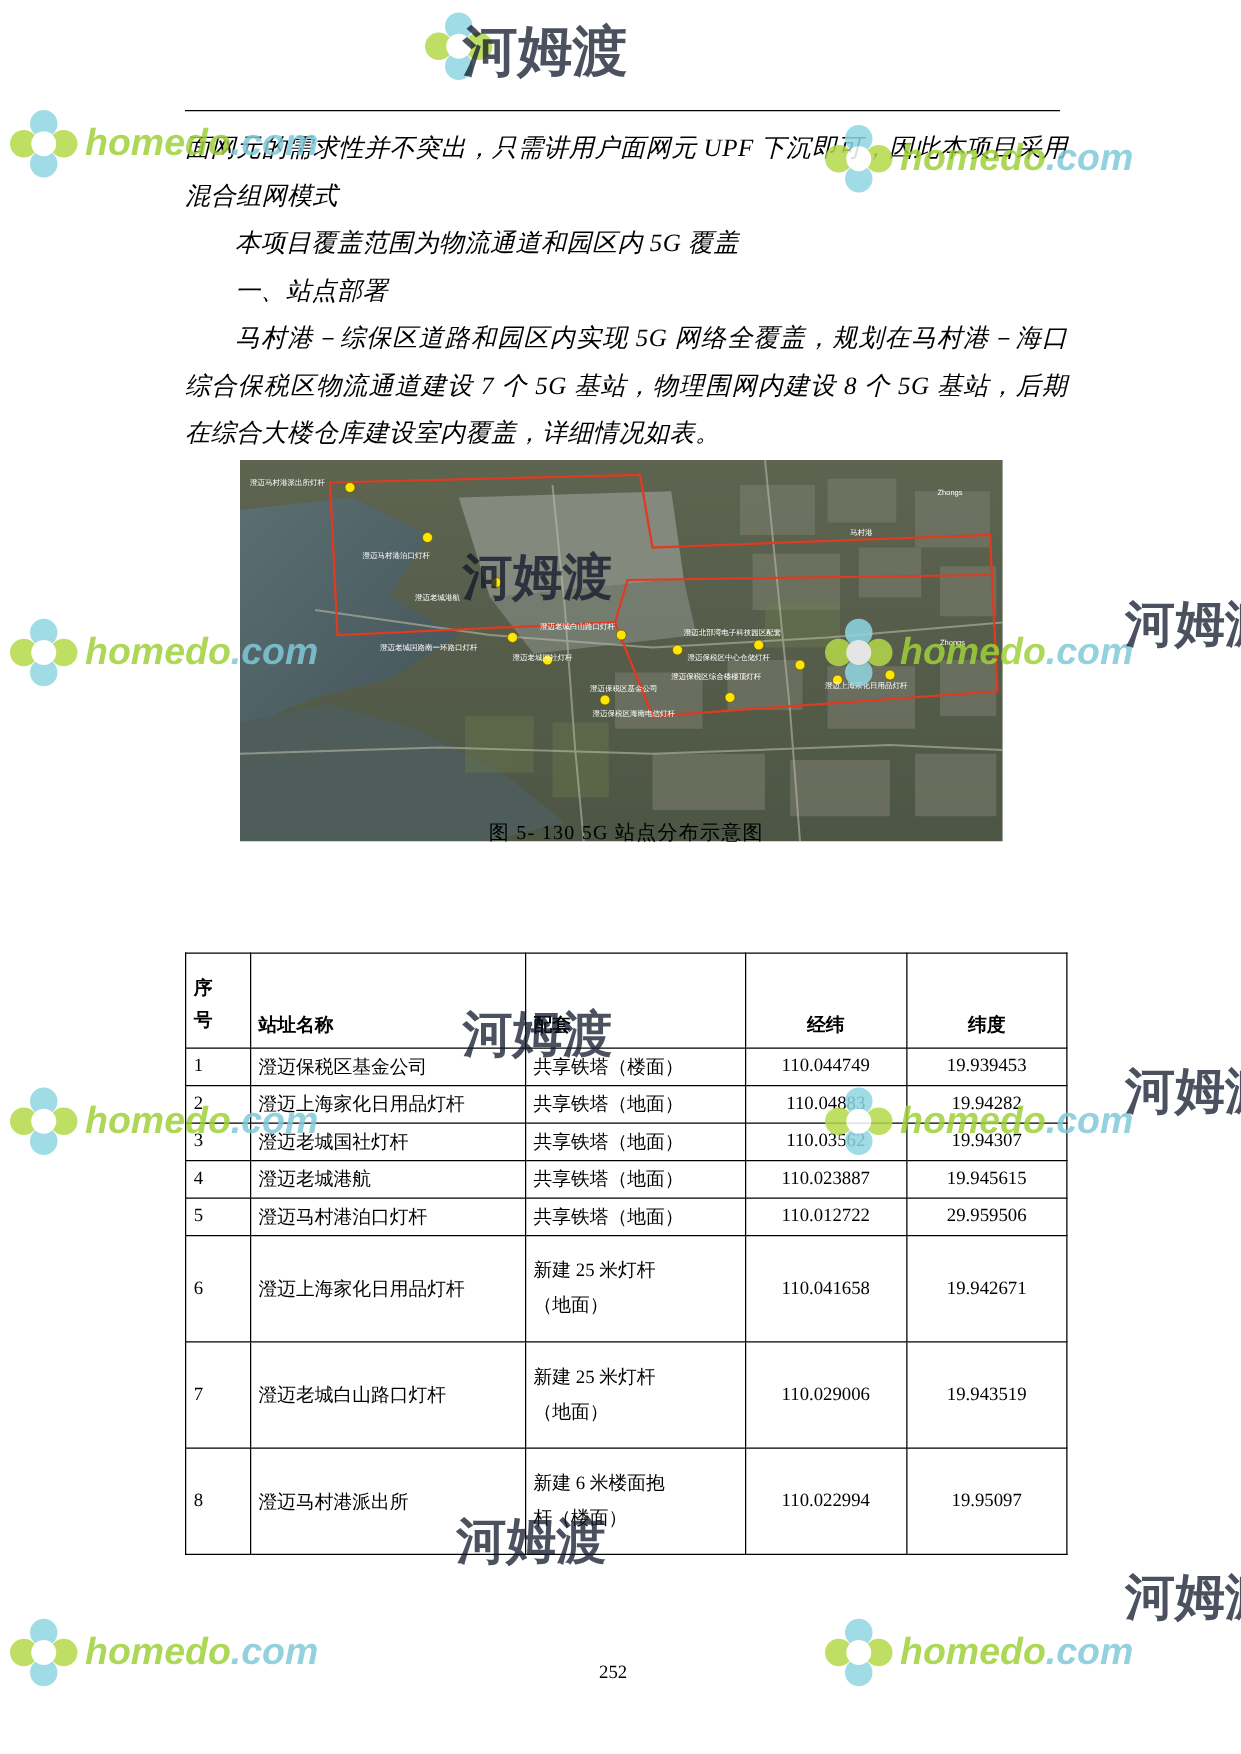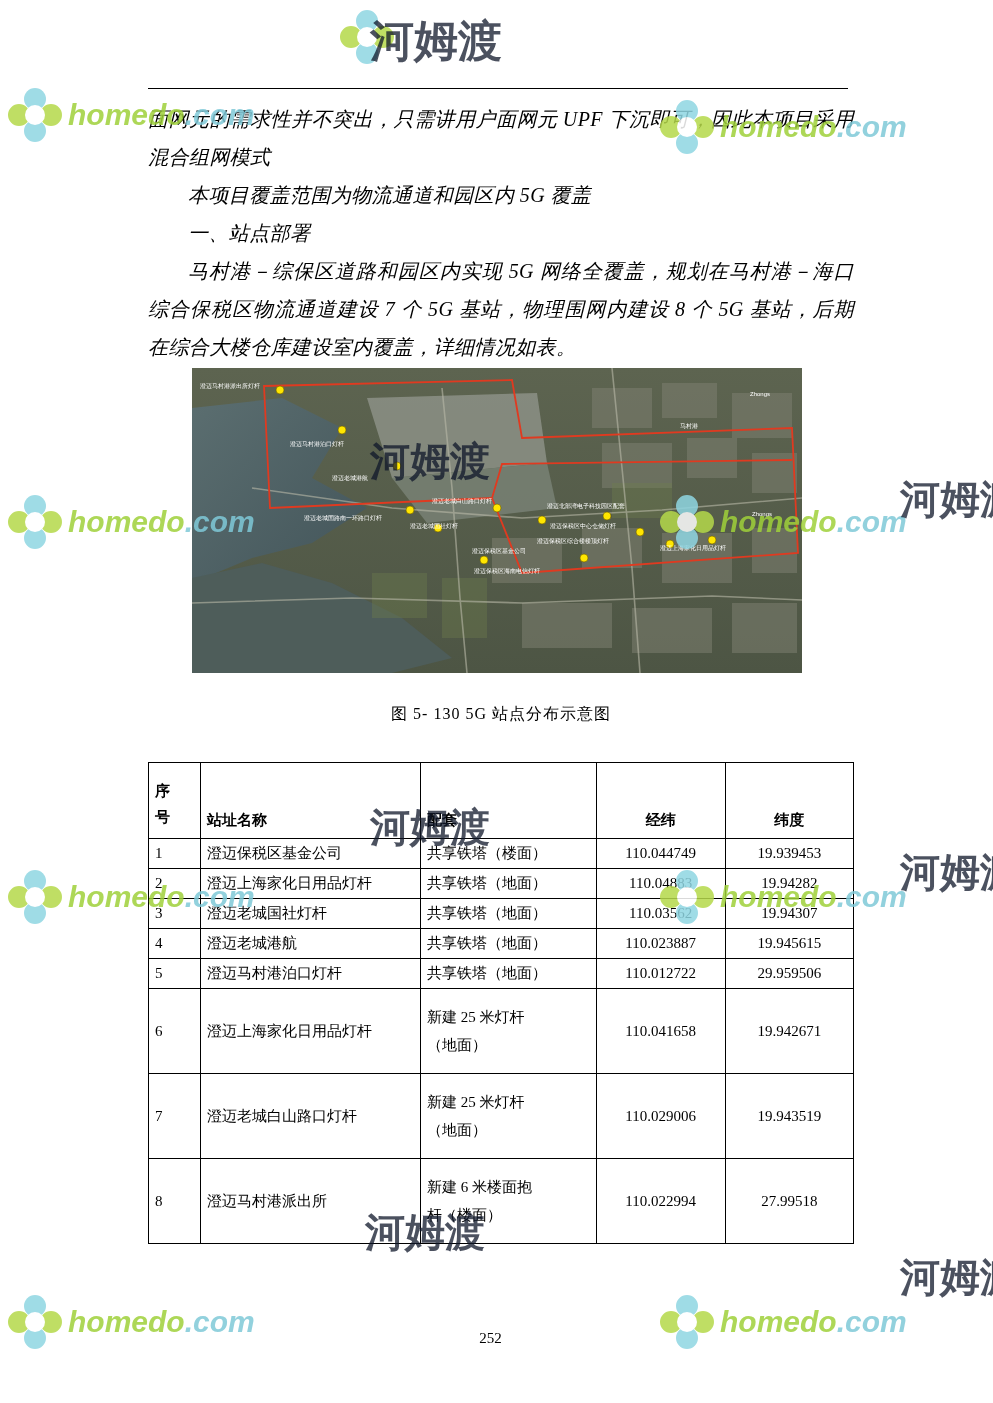--- a/index.html
+++ b/index.html
@@ -108,21 +108,21 @@
     top: 368px;
     width: 610px;
     height: 305px;
     overflow: hidden;
     background: #4a5a45;
   }
   .figure svg { display: block; }
   .fig-caption {
     position: absolute;
     left: 148px;
-    top: 704px;
+    top: 656px;
     width: 706px;
     text-align: center;
     font-size: 16px;
     letter-spacing: 1px;
   }
   .after-fig {
     position: absolute;
     left: 148px;
     top: 722px;
     width: 706px;
@@ -452,19 +452,19 @@
         <td class="c-lat">19.943519</td>
       </tr>
       <tr class="row-tall">
         <td class="c-idx">8</td>
         <td class="c-name">澄迈马村港派出所</td>
         <td class="c-match two-line">
           <div>新建 6 米楼面抱</div>
           <div>杆（楼面）</div>
         </td>
         <td class="c-lon">110.022994</td>
-        <td class="c-lat">27.99518</td>
+        <td class="c-lat">19.95097</td>
       </tr>
     </tbody>
   </table>
 
   <div class="page-number">252</div>
 </div>
 
 </body></html>

